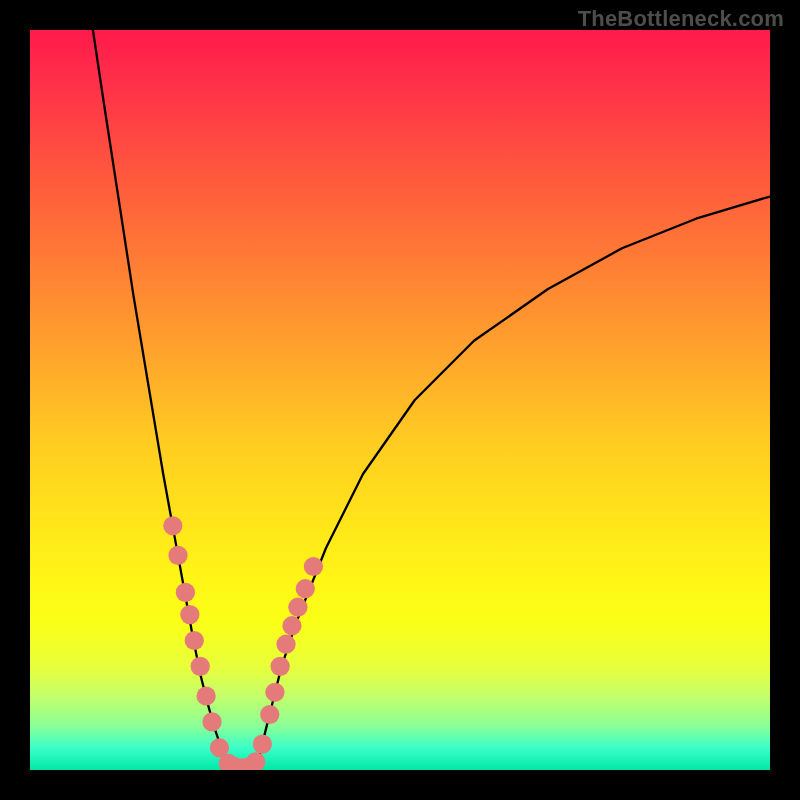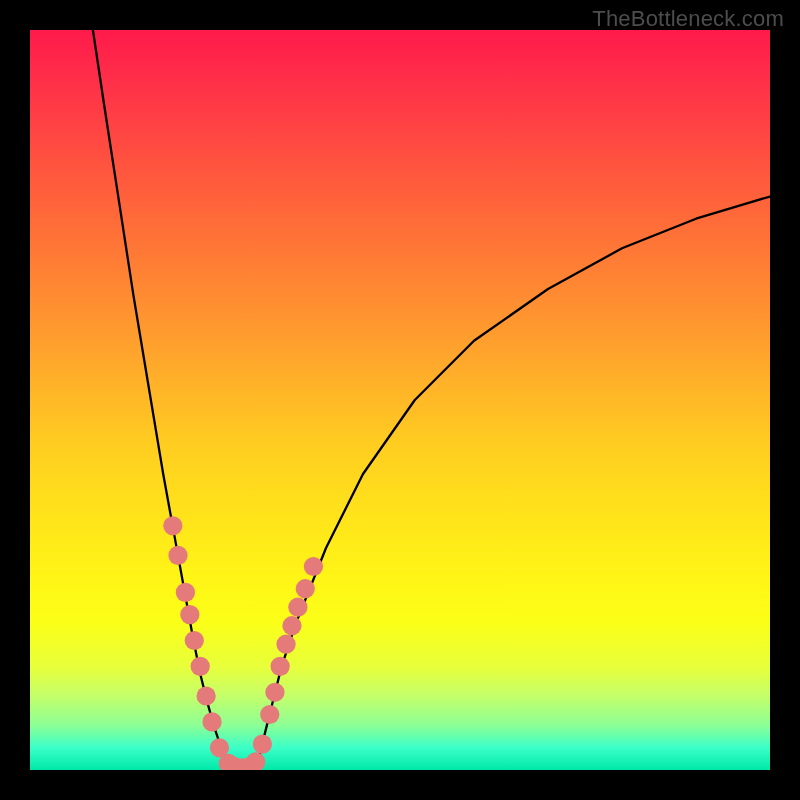--- a/index.html
+++ b/index.html
@@ -42,21 +42,21 @@
       #3affc8 97%,
       #00e8a8 100%
     );
   }
   .watermark {
     position: absolute;
     top: 6px;
     right: 16px;
     color: #4d4d4d;
     font-size: 22px;
-    font-weight: 400;
+    font-weight: 700;
     letter-spacing: 0.2px;
     user-select: none;
   }
   svg.curve {
     position: absolute;
     left: 0;
     top: 0;
     width: 740px;
     height: 740px;
   }

